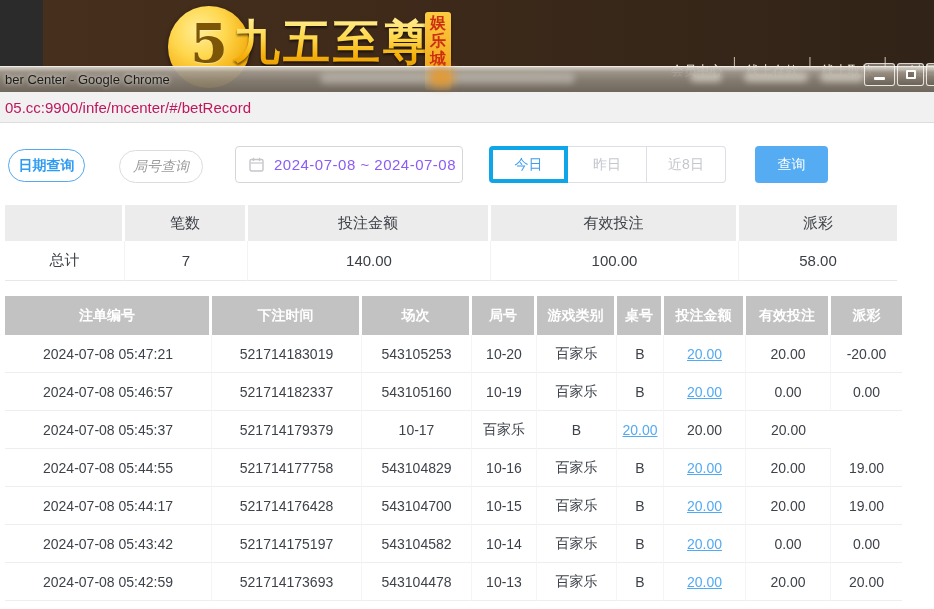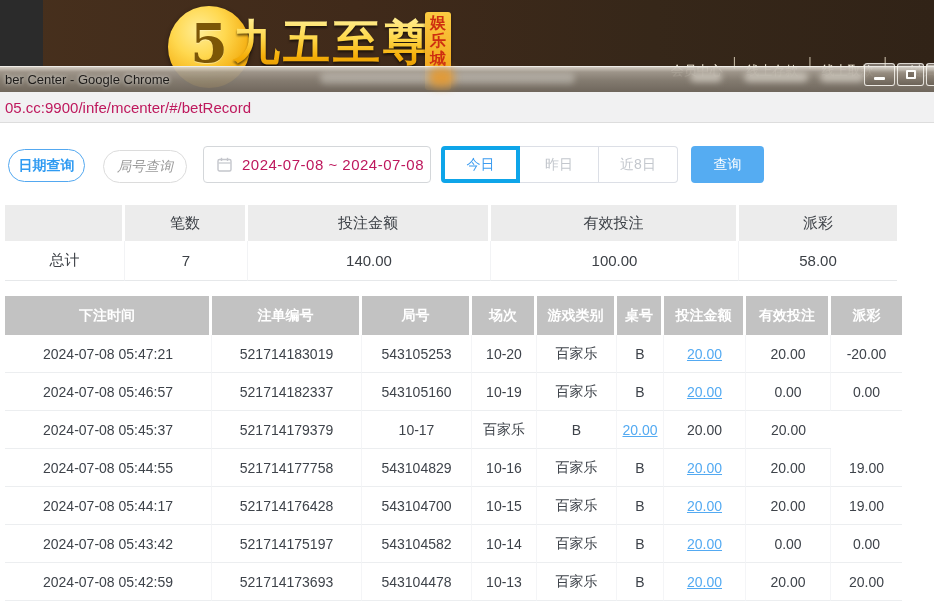--- a/index.html
+++ b/index.html
@@ -50,29 +50,29 @@
   .btn-close-part{ width:11px; border-right:none; border-radius:3px 0 0 3px; }
   .g-min{ width:11px; height:3px; background:#fdfdfb; border-radius:1px; margin-top:7px; }
   .g-max{ width:10px; height:9px; border:2px solid #fdfdfb; border-radius:1px; background:rgba(90,80,68,.45); }
 
   
   .urlbar{ position:absolute; left:0; top:92px; width:934px; height:31px; z-index:2; background:#f1f1f2;
     border-bottom:1px solid #dddddd; display:flex; align-items:center; }
   .url-text{ margin-left:5px; font-size:15px; color:#be185d; }
 
   
-  .filters{ position:absolute; left:8px; top:146px; display:flex; align-items:center; }
+  .filters{ position:absolute; left:8px; top:146px; display:flex; align-items:center;gap:16px; }
   .pill{ height:33px; border-radius:17px; background:#fff; display:flex; align-items:center;
     justify-content:center; font-size:14px; cursor:pointer; }
   .pill-active{ width:77px; border:1px solid #53a8f0; color:#2f9bf2; font-weight:bold; margin-top:2px; }
   .pill-plain{ width:84px; border:1px solid #dcdcdc; color:#9b9b9b; margin-left:18px; margin-top:4px;font-style:italic; }
   .date-input{ margin-left:16px; width:228px; height:37px; border:1px solid #d4d7da; border-radius:4px;
     background:#fff; display:flex; align-items:center; cursor:text; }
   .cal-icon{ margin:0 10px 0 13px; display:flex; }
-  .date-text{ font-size:15px; color:#be185d; letter-spacing:.5px; }
+  .date-text{ font-size:15px; color:#8b5cf6; letter-spacing:.5px; }
   .range-group{ margin-left:10px; display:flex; }
   .range-btn{ width:79px; height:37px; background:#fff; border:1px solid #dcdfe6;
     display:flex; align-items:center; justify-content:center; font-size:14px; cursor:pointer; }
   .range-btn.first{ border:4px solid #0ea5e9; color:#3c9cf0; border-radius:4px 0 0 4px; z-index:1; }
   .range-btn.mid{ border-left:none; color:#c3c7cd; }
   .range-btn.last{ border-left:none; color:#c3c7cd; border-radius:0 4px 4px 0; }
   .search-btn{ margin-left:13px; width:73px; height:37px; background:#55acf2; border-radius:4px;
     color:#fff; font-size:14px; display:flex; align-items:center; justify-content:center; cursor:pointer; }
 
   
@@ -183,24 +183,24 @@
       <div class="cell">总计</div>
       <div class="cell">7</div>
       <div class="cell">140.00</div>
       <div class="cell">100.00</div>
       <div class="cell">58.00</div>
     </div>
   </div>
 
   <div class="bet-table">
     <div class="thead">
+      <div class="cell">注单编号</div>
       <div class="cell">下注时间</div>
-      <div class="cell">注单编号</div>
+      <div class="cell">场次</div>
       <div class="cell">局号</div>
-      <div class="cell">场次</div>
       <div class="cell">游戏类别</div>
       <div class="cell">桌号</div>
       <div class="cell">投注金额</div>
       <div class="cell">有效投注</div>
       <div class="cell">派彩</div>
     </div>
 
     <div class="trow">
       <div class="cell c-time">2024-07-08 05:47:21</div>
       <div class="cell c-betno">521714183019</div>

